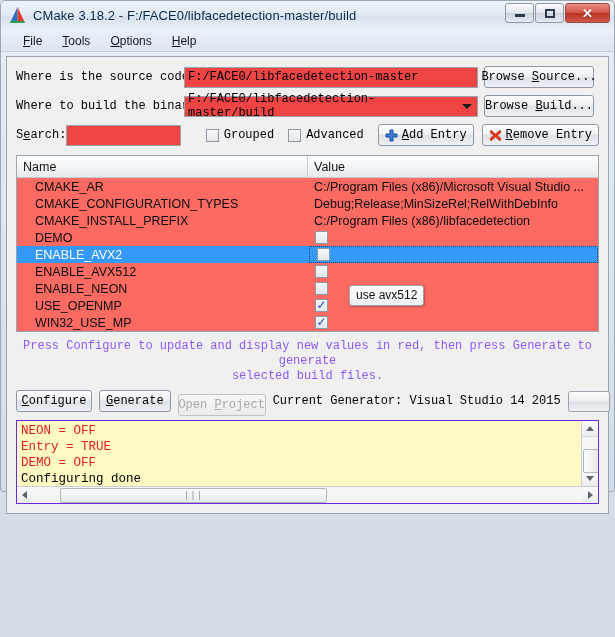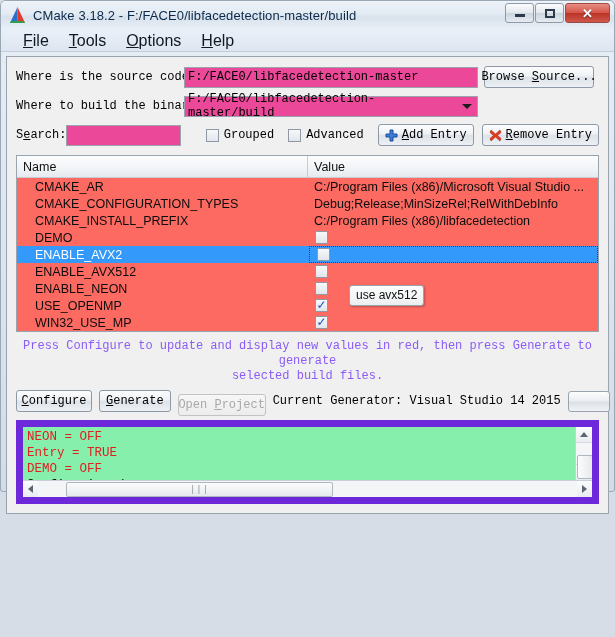--- a/index.html
+++ b/index.html
@@ -82,21 +82,21 @@
     flex: 0 0 22px;
     height: 22px;
     background: linear-gradient(to bottom, #eaf0f8, #dde5f0);
     border-bottom: 1px solid #c3cedb;
     display: flex;
     align-items: center;
     padding-left: 12px;
     box-sizing: border-box;
   }
   .menu-item {
-    font-size: 16px;
+    font-size: 12px;
     color: #101820;
     padding: 2px 10px;
     font-family: "Liberation Sans", sans-serif;
   }
   .menu-item .acc { text-decoration: underline; }
 
   
   #client {
     flex: 1 1 auto;
     margin: 4px 5px 6px 5px;
@@ -120,21 +120,21 @@
   }
   .form-label {
     font-family: "Liberation Mono", monospace;
     font-size: 12px;
     color: #000;
     white-space: nowrap;
   }
   .form-label .acc { text-decoration: underline; }
   .txtfield {
     border: 1px solid #9aa4ae;
-    background: #ec4899;
+    background: #ef4444;
     height: 21px;
     box-sizing: border-box;
     display: flex;
     align-items: center;
     padding: 0 3px;
     font-family: "Liberation Mono", monospace;
     font-size: 12px;
     color: #000;
     position: relative;
   }
@@ -298,22 +298,22 @@
     border: 1px solid #9aa4ae;
     border-radius: 3px;
     background: linear-gradient(to bottom, #fdfdfd 0%, #eceff2 45%, #dde1e6 55%, #f0f2f5 100%);
     min-width: 40px;
     max-width: 105px;
   }
 
   
   #logwrap {
     margin: 6px 9px 9px 9px;
-    border: 7px solid #6d28d9;
-    background: #86efac;
+    border: 1px solid #6d28d9;
+    background: #fef9c3;
     height: 84px;
     flex: 0 0 84px;
     display: flex;
     flex-direction: column;
     box-sizing: border-box;
     position: relative;
   }
   #logbody {
     flex: 1 1 auto;
     display: flex;
@@ -424,20 +424,23 @@
           <span>Browse <span class="acc">S</span>ource...</span>
         </div>
       </div>
 
       <div class="form-row">
         <span class="form-label" style="width:168px;">Where to build the binaries:</span>
         <div class="txtfield combo" style="width:294px;">
           <span>F:/FACE0/libfacedetection-master/build</span>
           <span class="combo-arrow"></span>
         </div>
+        <div class="btn" style="margin-left:6px;width:110px;">
+          <span>Browse <span class="acc">B</span>uild...</span>
+        </div>
       </div>
 
       <div class="form-row">
         <span class="form-label" style="width:58px;">S<span class="acc">e</span>arch:</span>
         <div class="txtfield" style="width:153px;"></div>
 
         <div style="display:flex;align-items:center;margin-left:25px;">
           <span class="chk"></span>
           <span class="chk-label">Grouped</span>
         </div>

